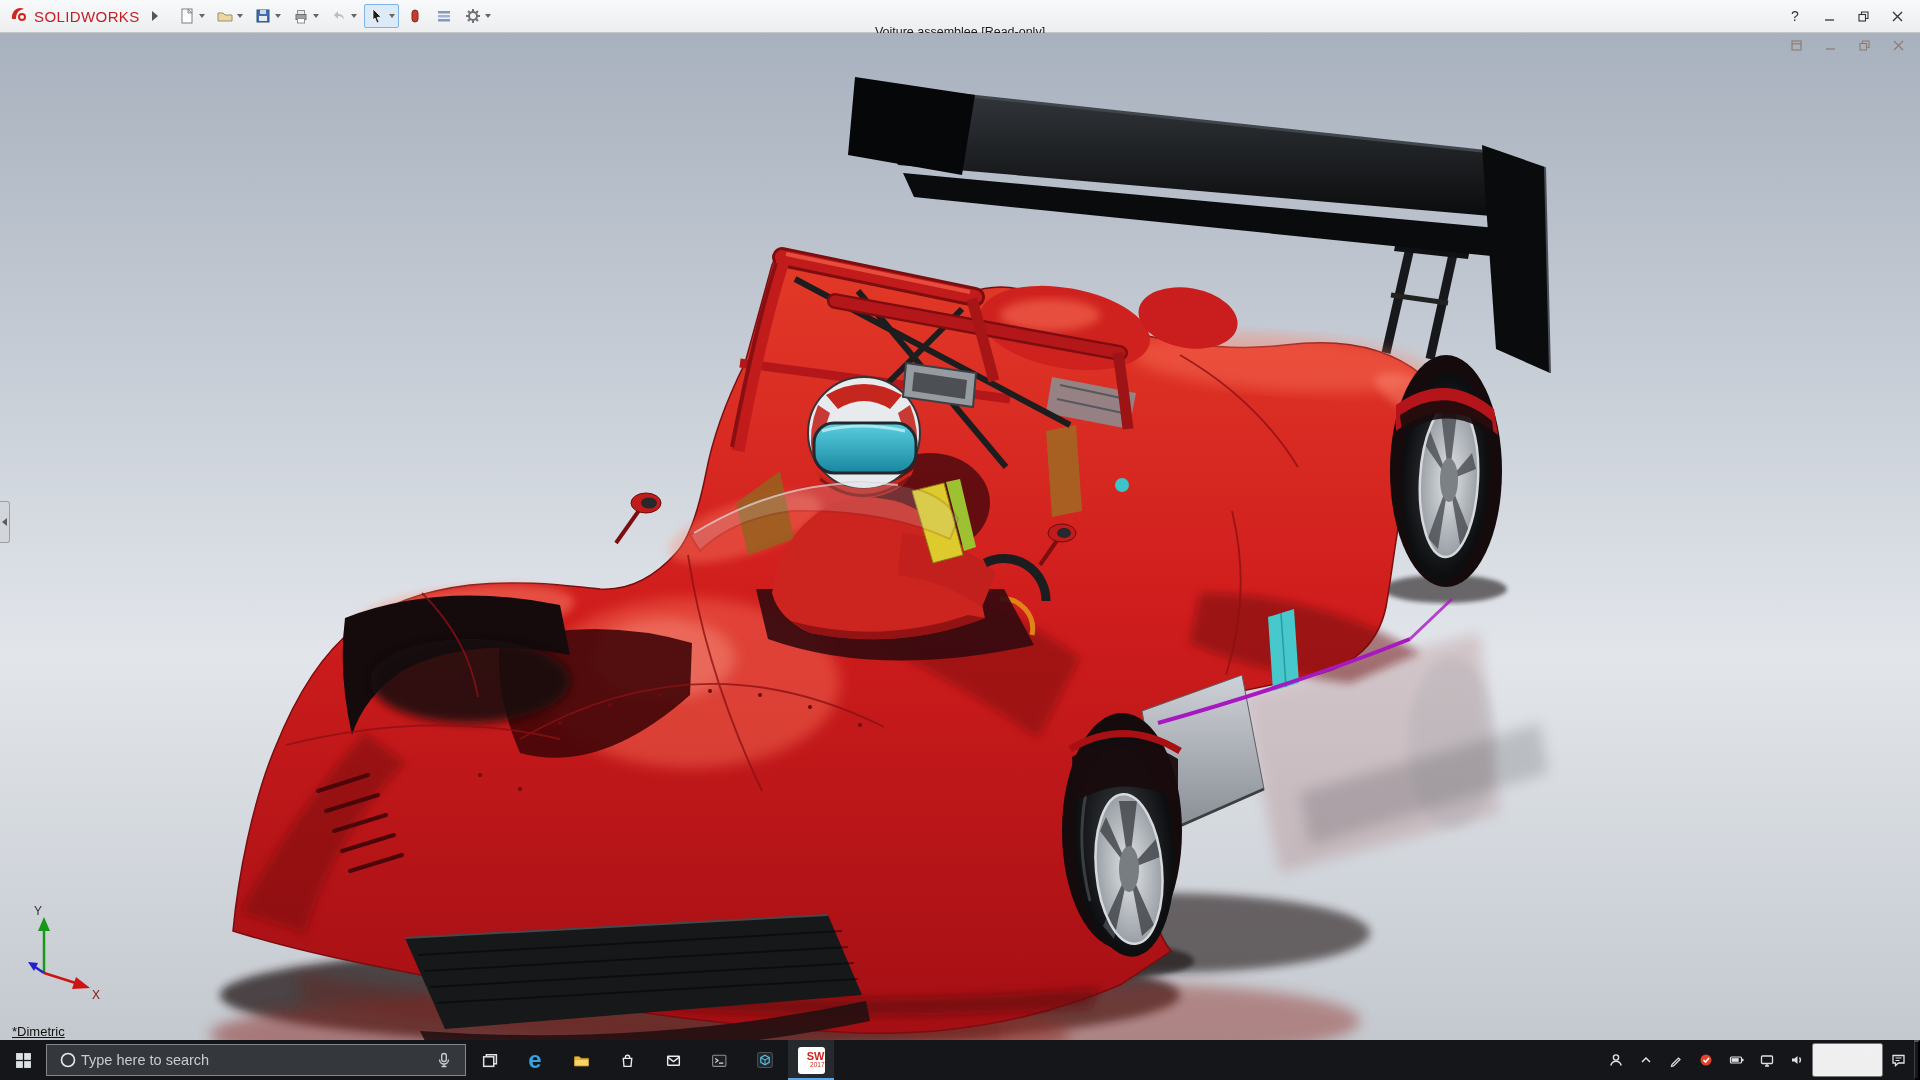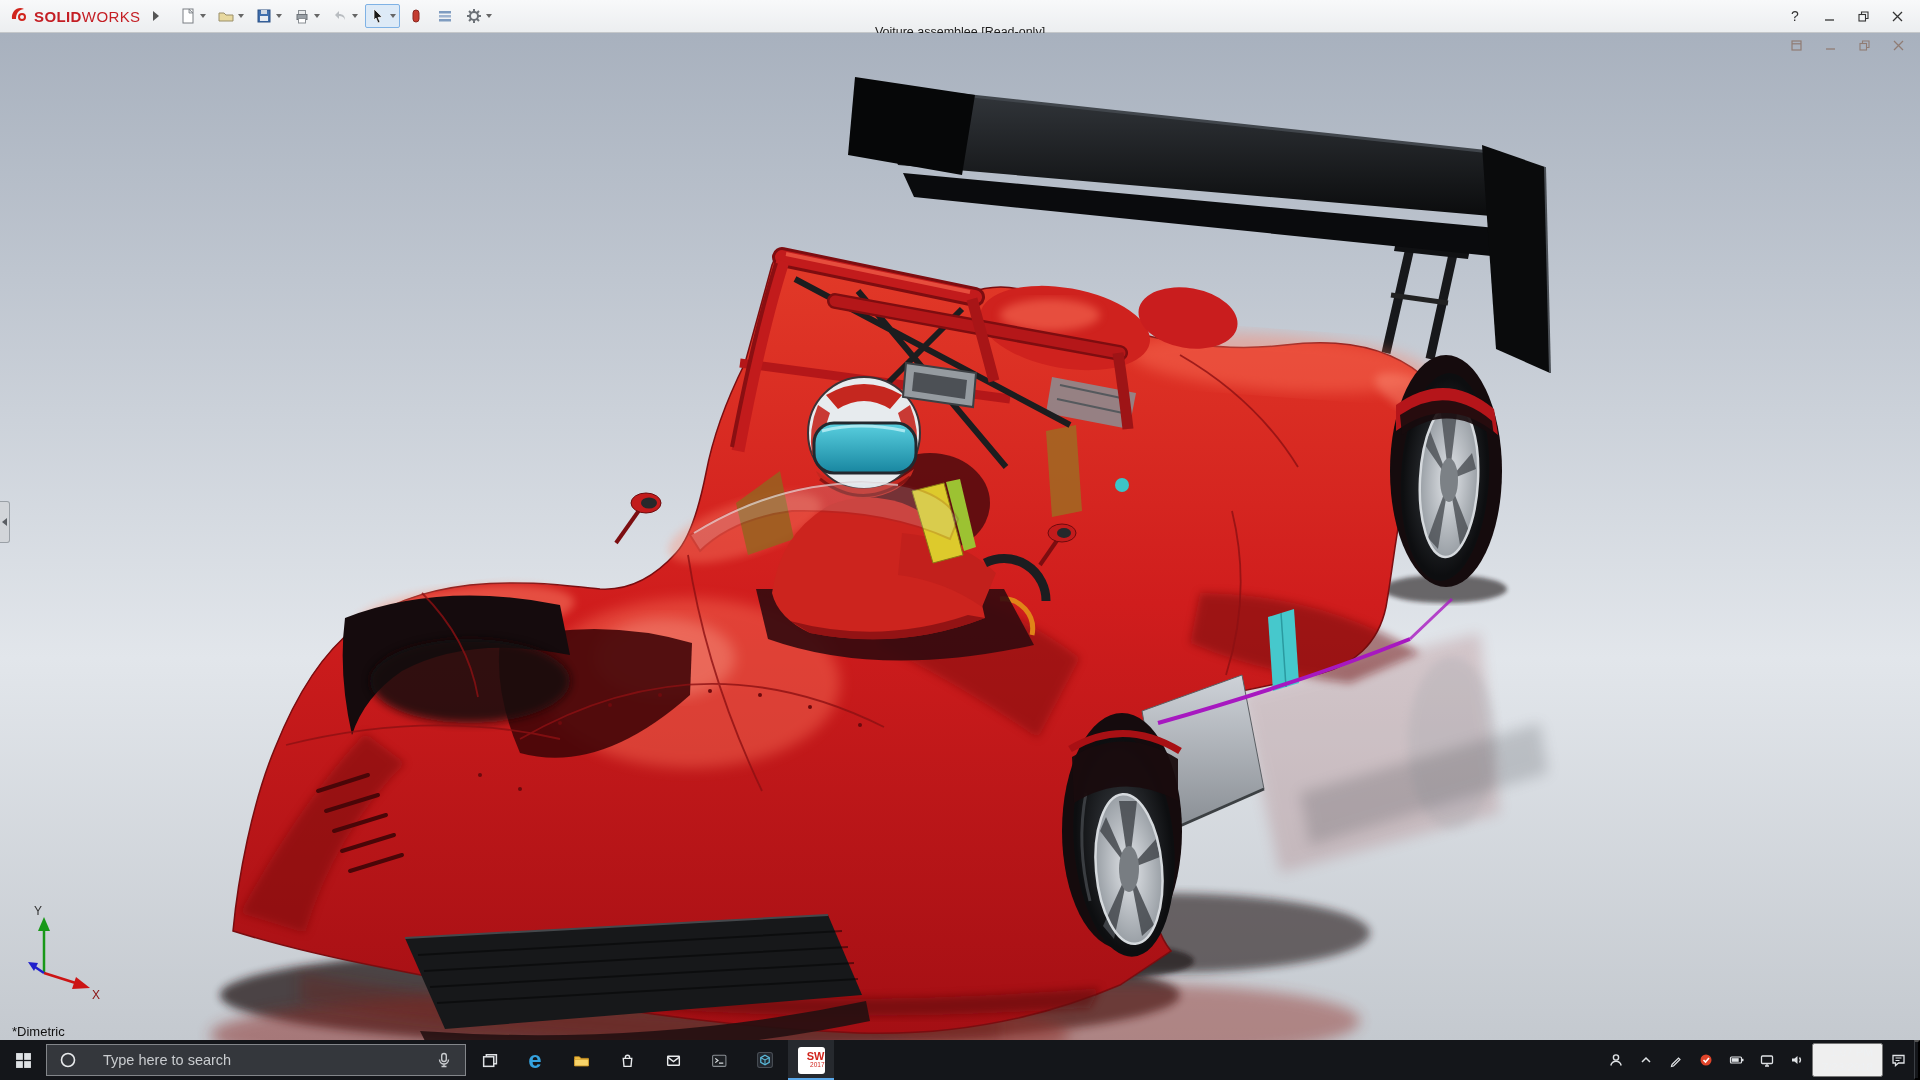--- a/index.html
+++ b/index.html
@@ -4,53 +4,53 @@
 <style>
   * { margin:0; padding:0; box-sizing:border-box; }
   html,body { width:1920px; height:1080px; overflow:hidden; font-family:"Liberation Sans",sans-serif; }
   .screen { width:1920px; height:1080px; display:flex; flex-direction:column; background:#000; }
 
   
   .titlebar { flex:0 0 33px; height:33px; background:linear-gradient(#f8f9fa,#eceef0);
     border-bottom:1px solid #c4c7ca; display:flex; align-items:center; position:relative; }
   .tb-left { display:flex; align-items:center; gap:3px; padding-left:8px; z-index:2; }
   .brand { font-size:15px; letter-spacing:.4px; color:#c41e24; display:flex; align-items:baseline; margin-left:3px; }
-  .brand b { font-weight:700; }
+  .brand b { font-weight:400; }
   .flyout { margin:0 12px 0 8px; display:flex; align-items:center; }
   .tbtn { display:flex; align-items:center; gap:2px; padding:2px 3px; border:1px solid transparent;
     border-radius:2px; background:none; cursor:default; }
   .tbtn.active { background:#ddeaf7; border-color:#7fb2e5; }
   .caret { width:0; height:0; border-left:3px solid transparent; border-right:3px solid transparent;
     border-top:4px solid #666; margin-left:1px; }
   .tb-title { position:absolute; left:0; right:0; top:16px; height:33px; line-height:33px; text-align:center;
     font-size:12.5px; color:#1a1a1a; pointer-events:none; }
   .tb-right { margin-left:auto; display:flex; align-items:center; gap:4px; padding-right:8px; z-index:2; }
   .winbtn { width:30px; height:24px; display:flex; align-items:center; justify-content:center;
     background:none; border:none; color:#333; font-size:14px; }
 
   
   .viewport { flex:1 1 auto; position:relative; overflow:hidden; background:#aeb6c2; }
   .viewport svg.scene { position:absolute; inset:0; width:100%; height:100%; display:block; }
   .doc-controls { position:absolute; top:4px; right:12px; display:flex; gap:14px; }
   .doc-btn { width:20px; height:16px; display:flex; align-items:center; justify-content:center;
     background:none; border:none; opacity:.8; }
-  .orientation { position:absolute; left:12px; bottom:1px; font-size:13px; color:#111; }
+  .orientation { position:absolute; left:12px; bottom:1px; font-size:13px; color:#111;text-decoration:underline; }
   .panel-tab { position:absolute; left:0; top:468px; width:10px; height:42px; background:#d2d5d9;
     border:1px solid #9aa0a6; border-left:none; border-radius:0 3px 3px 0;
     display:flex; align-items:center; justify-content:center; }
   .panel-tab::after { content:""; width:0; height:0; border-top:4px solid transparent;
     border-bottom:4px solid transparent; border-right:5px solid #5a5e63; }
 
   
   .taskbar { flex:0 0 40px; background:#14161a; display:flex; align-items:stretch; color:#e6e8ea; }
   .tk-btn { width:46px; display:flex; align-items:center; justify-content:center; background:none;
     border:none; position:relative; }
   .tk-btn.active-app { background:#26292e; box-shadow:inset 0 -2px 0 #5aa7e8; }
   .searchbox { width:420px; margin:4px 0; background:#34373c; border:1px solid #83868a;
-    display:flex; align-items:center; gap:26px; padding:0 12px; color:#c9cccf; font-size:14.5px; }
+    display:flex; align-items:center; gap:4px; padding:0 12px; color:#c9cccf; font-size:14.5px; }
   .searchbox .mic { margin-left:auto; display:flex; }
   .edge-e { color:#35a3e0; font-size:24px; font-weight:700; line-height:1; }
   .sw-icon { width:27px; height:27px; background:#fff; border-radius:3px; display:flex;
     flex-direction:column; align-items:flex-end; justify-content:center; line-height:1; }
   .sw-icon .sw { color:#d1251d; font-weight:700; font-size:11px; }
   .sw-icon .yr { color:#d1251d; font-size:6.5px; }
   .tray { margin-left:auto; display:flex; align-items:center; }
   .tray-btn { height:40px; padding:0 7px; display:flex; align-items:center; justify-content:center;
     background:none; border:none; }
   .clock { padding:0 8px; text-align:right; font-size:11.5px; line-height:1.3; color:#eef0f2; }

